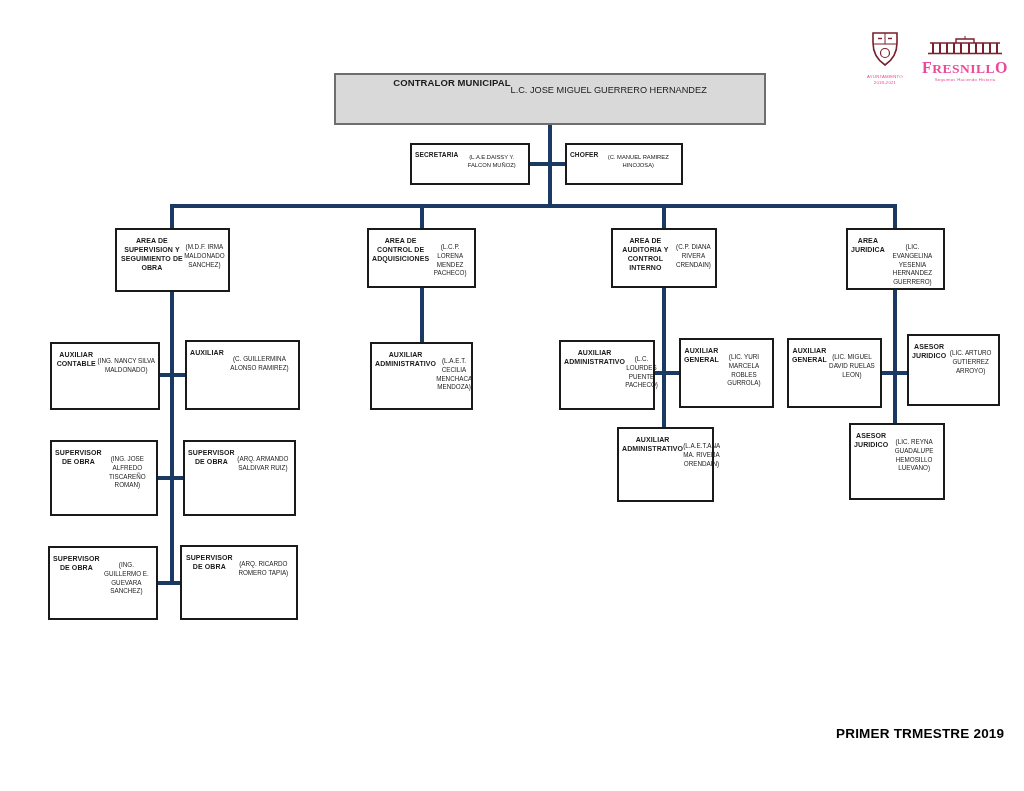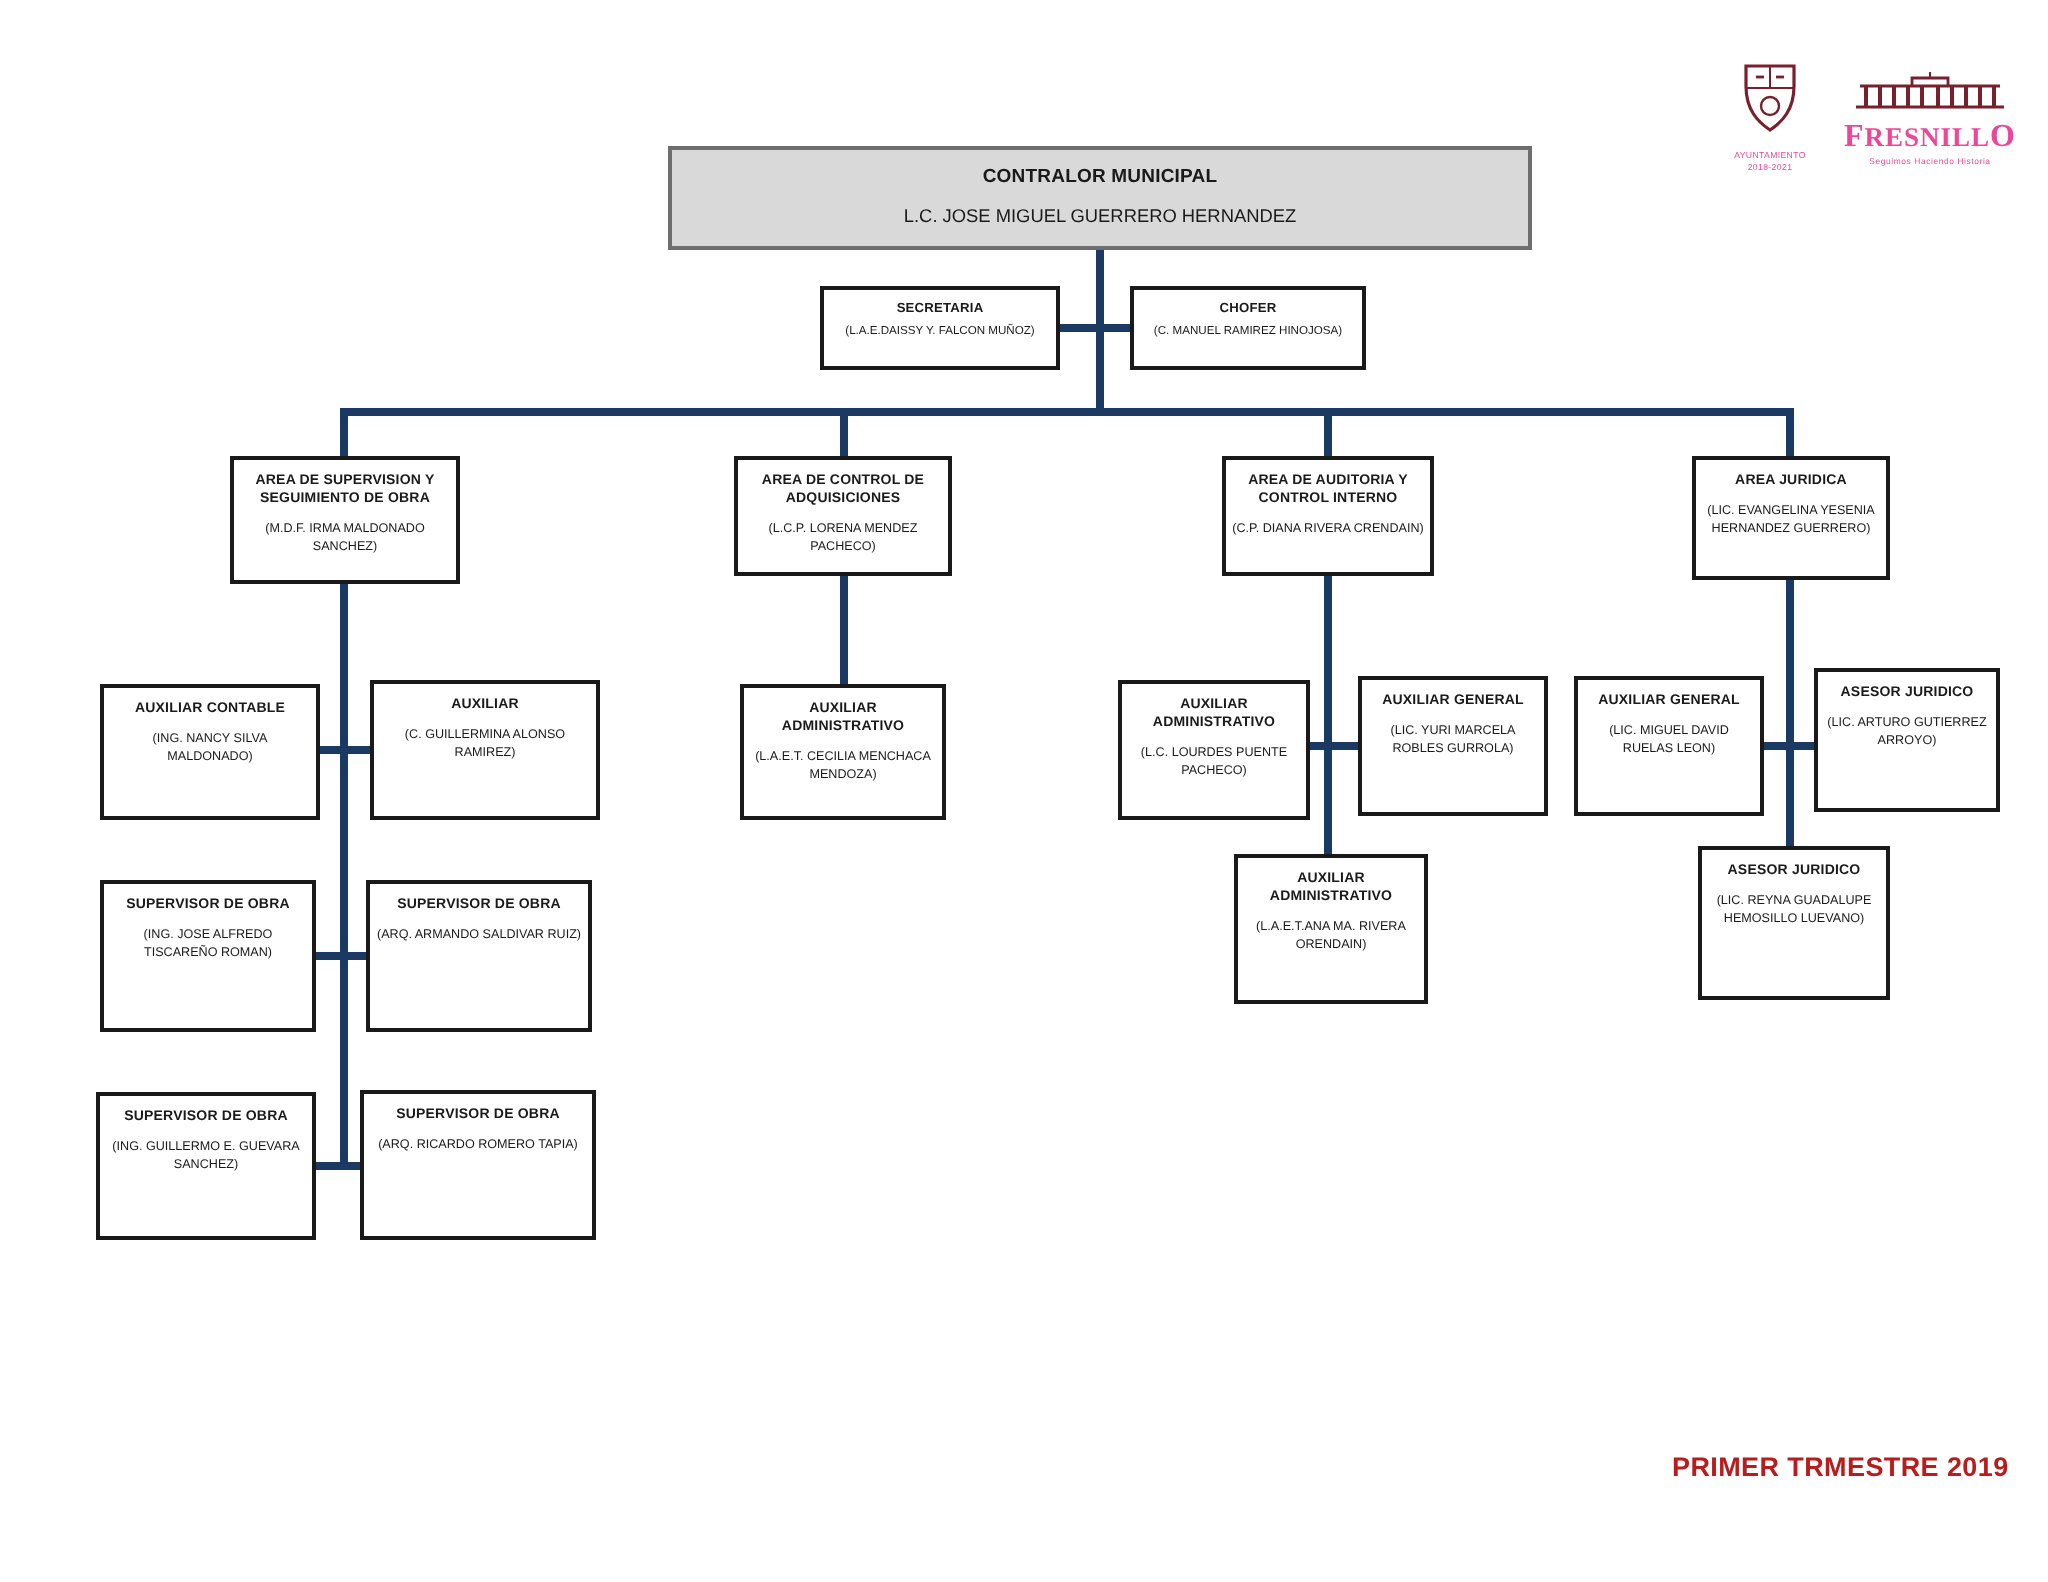--- a/index.html
+++ b/index.html
@@ -3,21 +3,21 @@
 <meta charset="utf-8">
 <style>
   html,body{margin:0;padding:0;background:#e8e8e8;}
   .page{
     position:relative;width:1024px;height:791px;background:#ffffff;
     font-family:"Liberation Sans",sans-serif;overflow:hidden;margin:0 auto;
   }
   
   .node{
     position:absolute;background:#ffffff;border:2px solid #1a1a1a;
-    box-sizing:border-box;display:flex;flex-direction:column;
+    box-sizing:border-box;display:flex;
     text-align:center;padding:6px 3px 2px 3px;color:#1a1a1a;
   }
   .node .t{font-weight:bold;font-size:7px;line-height:1.3;letter-spacing:.1px;}
   .node .p{font-size:6.3px;line-height:1.4;margin-top:7px;}
   
   #n-contralor{background:#d9d9d9;border:2px solid #6e6e6e;justify-content:center;padding:2px;}
   #n-contralor .t{font-size:9.5px;}
   #n-contralor .p{font-size:9.2px;margin-top:7px;font-weight:normal;}
   
   #n-secretaria .t,#n-chofer .t{font-size:6.6px;}
@@ -68,21 +68,21 @@
   #logo-fresnillo{left:919px;top:35px;width:92px;}
   #logo-fresnillo .word{
     font-family:"Liberation Serif",serif;font-size:13.5px;font-weight:bold;
     letter-spacing:.5px;line-height:1;margin-top:1px;white-space:nowrap;
   }
   #logo-fresnillo .word .big{font-size:16px;}
   #logo-fresnillo .tag{font-size:4.2px;letter-spacing:.3px;margin-top:1px;}
   
   #footer-label{
     position:absolute;left:836px;top:726px;font-size:13.5px;font-weight:bold;
-    color:#b91c1c;letter-spacing:.2px;white-space:nowrap;
+    color:#000000;letter-spacing:.2px;white-space:nowrap;
   }
 </style>
 </head>
 <body>
 
 <div class="page">
 
   <div class="lv" id="l-root-v"></div>
   <div class="lh" id="l-staff-h"></div>
   <div class="lh" id="l-main-h"></div>

